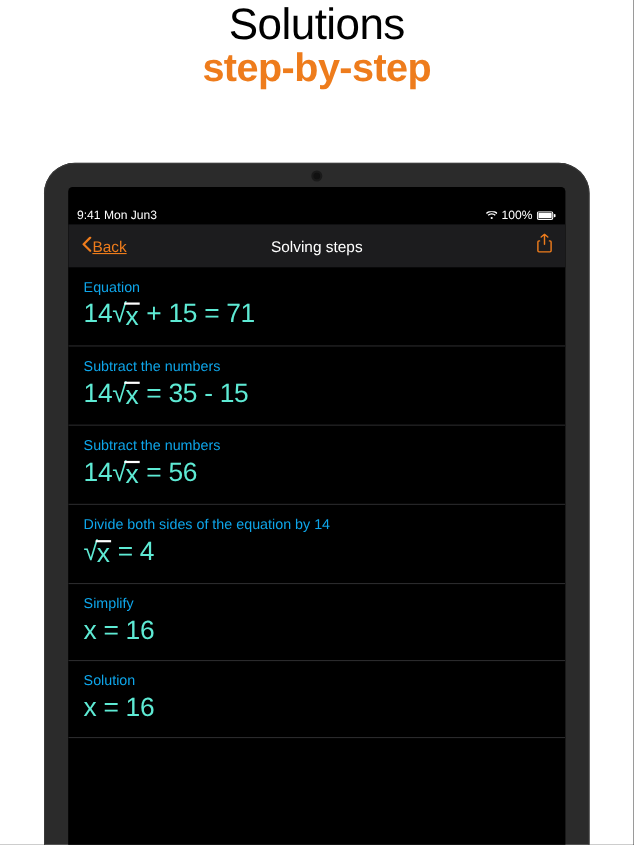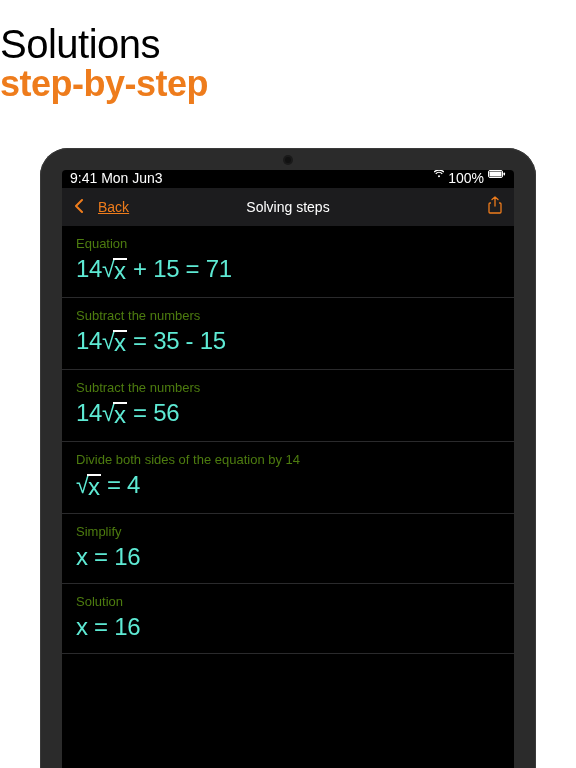--- a/index.html
+++ b/index.html
@@ -5,22 +5,21 @@
   * { margin: 0; padding: 0; box-sizing: border-box; }
   body {
     width: 576px;
     height: 768px;
     background: #ffffff;
     font-family: -apple-system, "Helvetica Neue", Helvetica, Arial, sans-serif;
     overflow: hidden;
     position: relative;
   }
   .promo {
-    text-align: left;
-    padding-top: 22px;
+    text-align: center;
     padding-bottom: 8px;
   }
   .promo-line1 {
     font-size: 40px;
     font-weight: 500;
     color: #000;
     letter-spacing: -0.5px;
   }
   .promo-line2 {
     font-size: 36px;
@@ -58,40 +57,40 @@
     background: #000;
     border-radius: 4px 4px 0 0;
     overflow: hidden;
     display: flex;
     flex-direction: column;
   }
   .statusbar {
     display: flex;
     justify-content: space-between;
     align-items: center;
-    padding: 0 8px 2px 8px;
-    font-size: 14px;
+    padding: 20px 8px 2px 8px;
+    font-size: 11px;
     color: #fff;
   }
-  .status-right { display: flex; gap: 4px; }
+  .status-right { display: flex; align-items: center; gap: 4px; }
   .wifi-icon, .battery-icon { display: inline-flex; }
   .navbar {
     background: #1c1c1e;
     display: flex;
     align-items: center;
     justify-content: space-between;
     padding: 8px 12px;
     position: relative;
   }
   .nav-back {
     color: #ee7c1c;
     font-size: 14px;
     display: flex;
     align-items: center;
-    gap: 14px;
+    gap: 0;
     cursor: pointer;
     text-decoration: underline;
   }
   .nav-title {
     position: absolute;
     left: 50%;
     transform: translateX(-50%);
     color: #fff;
     font-size: 14px;
     font-weight: 400;
@@ -103,21 +102,21 @@
   }
   .content {
     flex: 1;
     overflow: hidden;
   }
   .step {
     padding: 10px 14px 12px 14px;
     border-bottom: 1px solid #2a2a2c;
   }
   .step-label {
-    color: #4d7c0f;
+    color: #0ea5e9;
     font-size: 13px;
     margin-bottom: 4px;
   }
   .step-eq {
     color: #5eead4;
     font-size: 24px;
     font-weight: 400;
     letter-spacing: -0.3px;
   }
   .sqrt {

